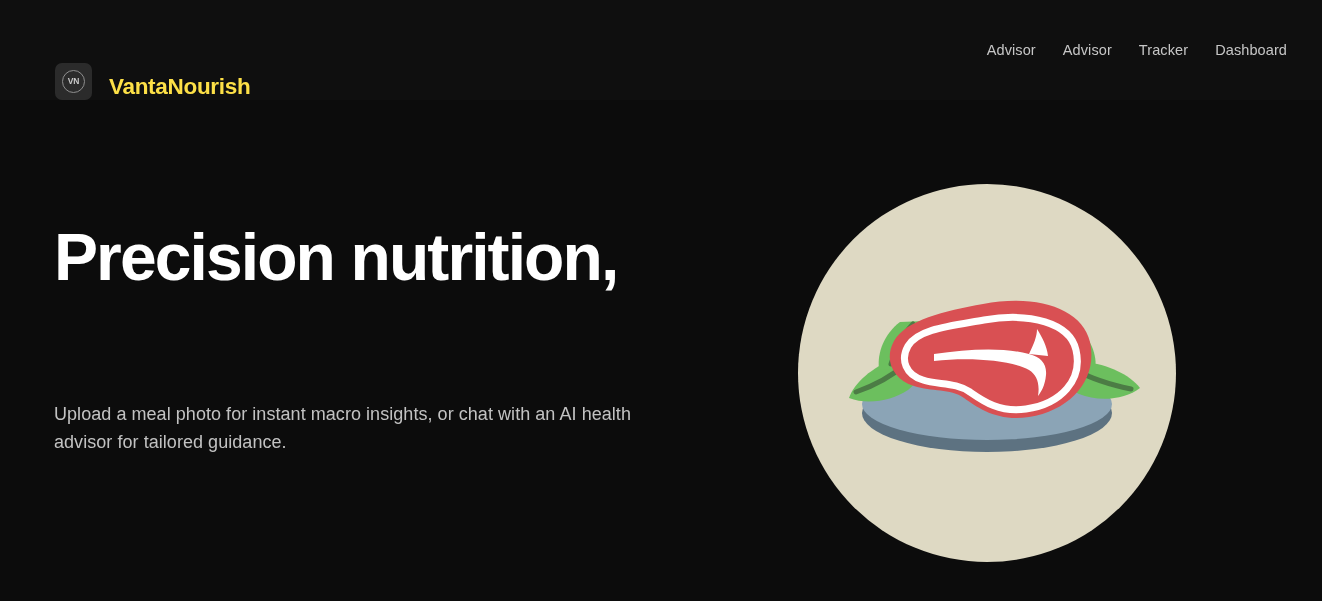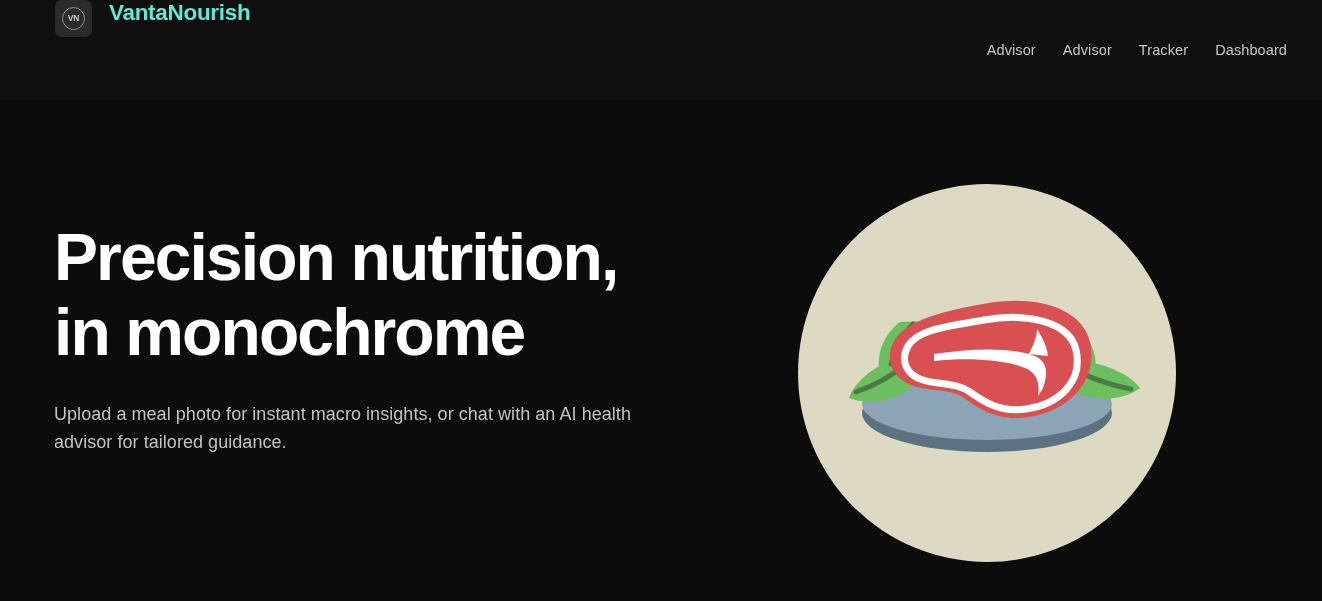--- a/index.html
+++ b/index.html
@@ -22,21 +22,21 @@
     width: 1322px;
     height: 100px;
     background: #0f0f0f;
     display: flex;
     align-items: center;
     justify-content: space-between;
     padding: 0 35px 0 55px;
   }
   .brand {
     display: flex;
-    align-items: flex-start;
+    align-items: flex-end;
     gap: 17px;
     height: 100%;
   }
   .brand-badge {
     width: 37px;
     height: 37px;
     border-radius: 7px;
     background: #2b2b2b;
     display: flex;
     align-items: center;
@@ -56,21 +56,21 @@
     font-size: 8.5px;
     font-weight: 700;
     letter-spacing: -0.2px;
     color: #c9c9c9;
     line-height: 1;
   }
   .brand-name {
     font-size: 22.5px;
     font-weight: 700;
     letter-spacing: -0.3px;
-    color: #5eead4;
+    color: #fde047;
     white-space: nowrap;
   }
 
   .main-nav {
     display: flex;
     align-items: center;
     gap: 27px;
   }
   .nav-link {
     font-size: 14.5px;
@@ -145,21 +145,21 @@
     <a class="nav-link" href="#">Dashboard</a>
   </nav>
 
 </header>
 
 <section class="hero">
 
   <div class="hero-copy">
     <h1 class="hero-heading">
       <span>Precision nutrition,</span><br>
-      <span>in monochrome</span><br>
+      <br>
     </h1>
     <p class="hero-sub">Upload a meal photo for instant macro insights, or chat with an AI health advisor for tailored guidance.</p>
   </div>
 
   <div class="hero-art">
     <svg viewBox="0 0 378 378" xmlns="http://www.w3.org/2000/svg" aria-hidden="true">
 
       <circle cx="189" cy="189" r="189" fill="#ded9c3"></circle>
 
       <ellipse cx="189" cy="229" rx="125" ry="39" fill="#5d7281"></ellipse>

